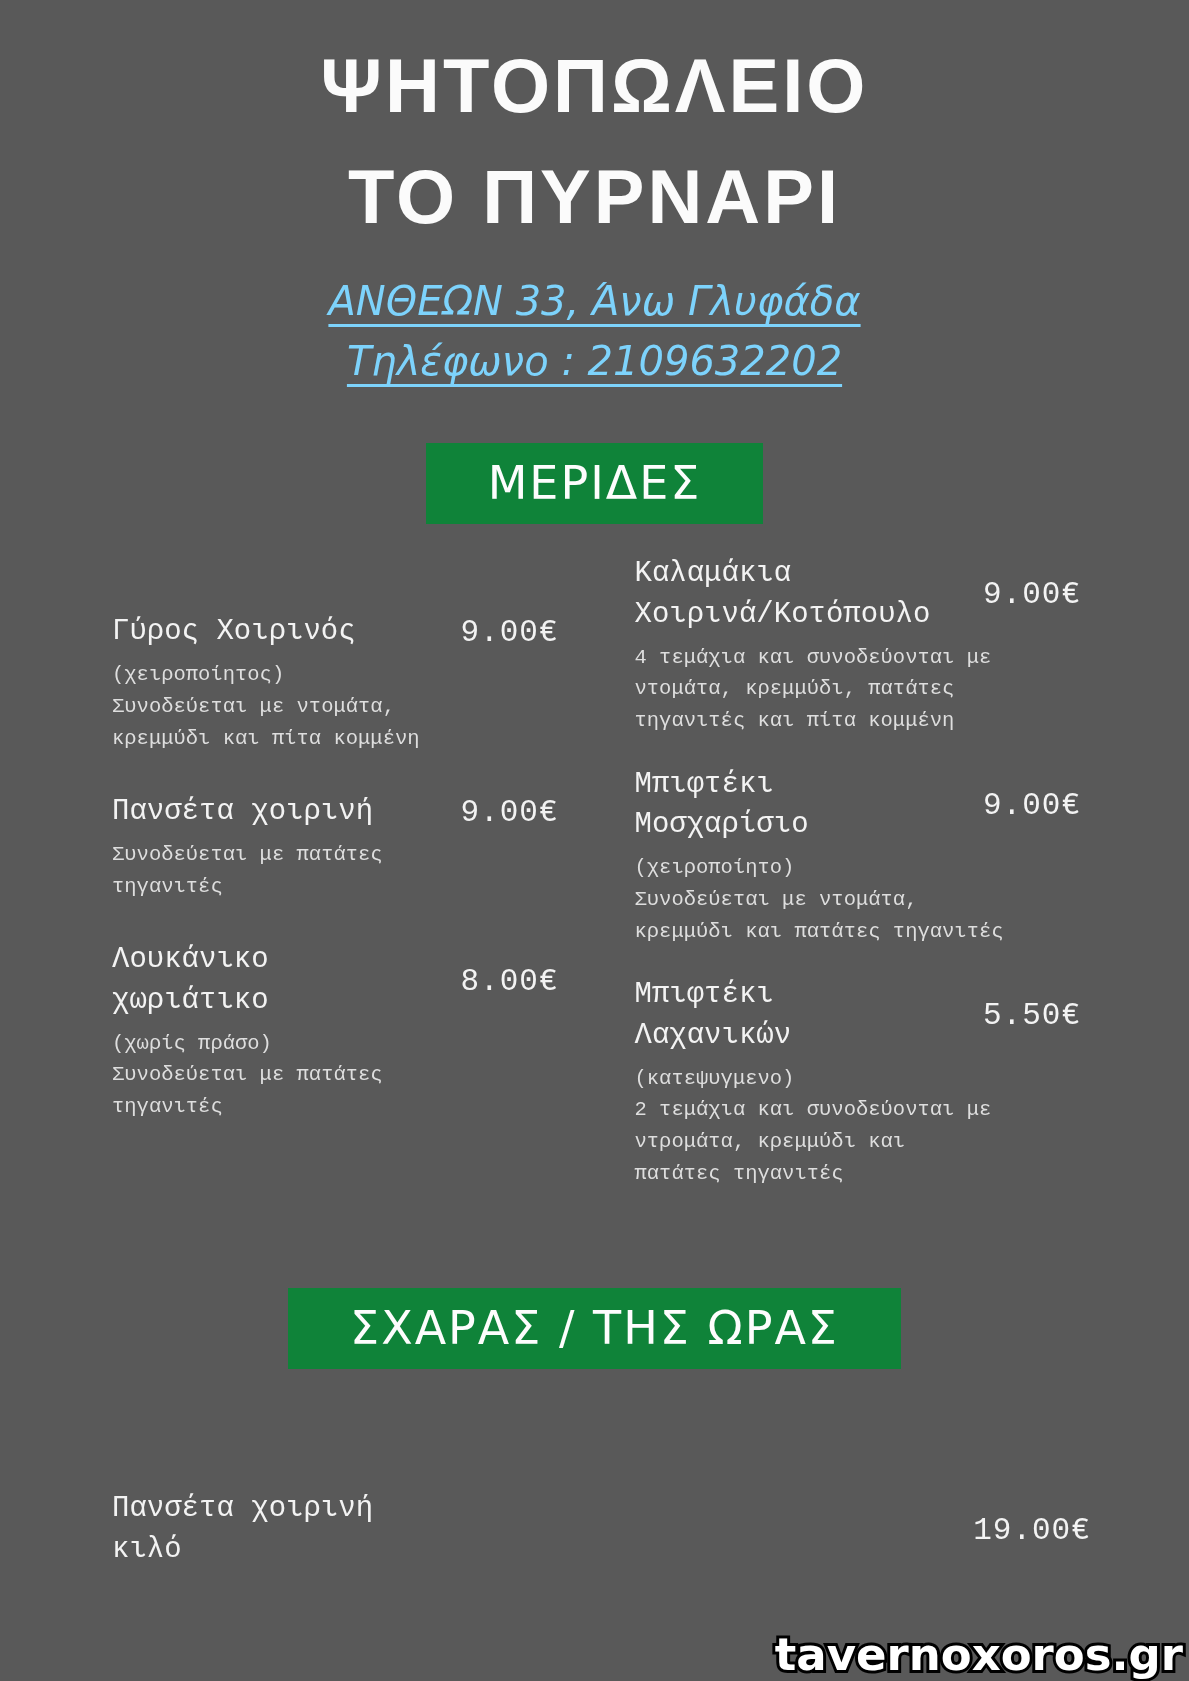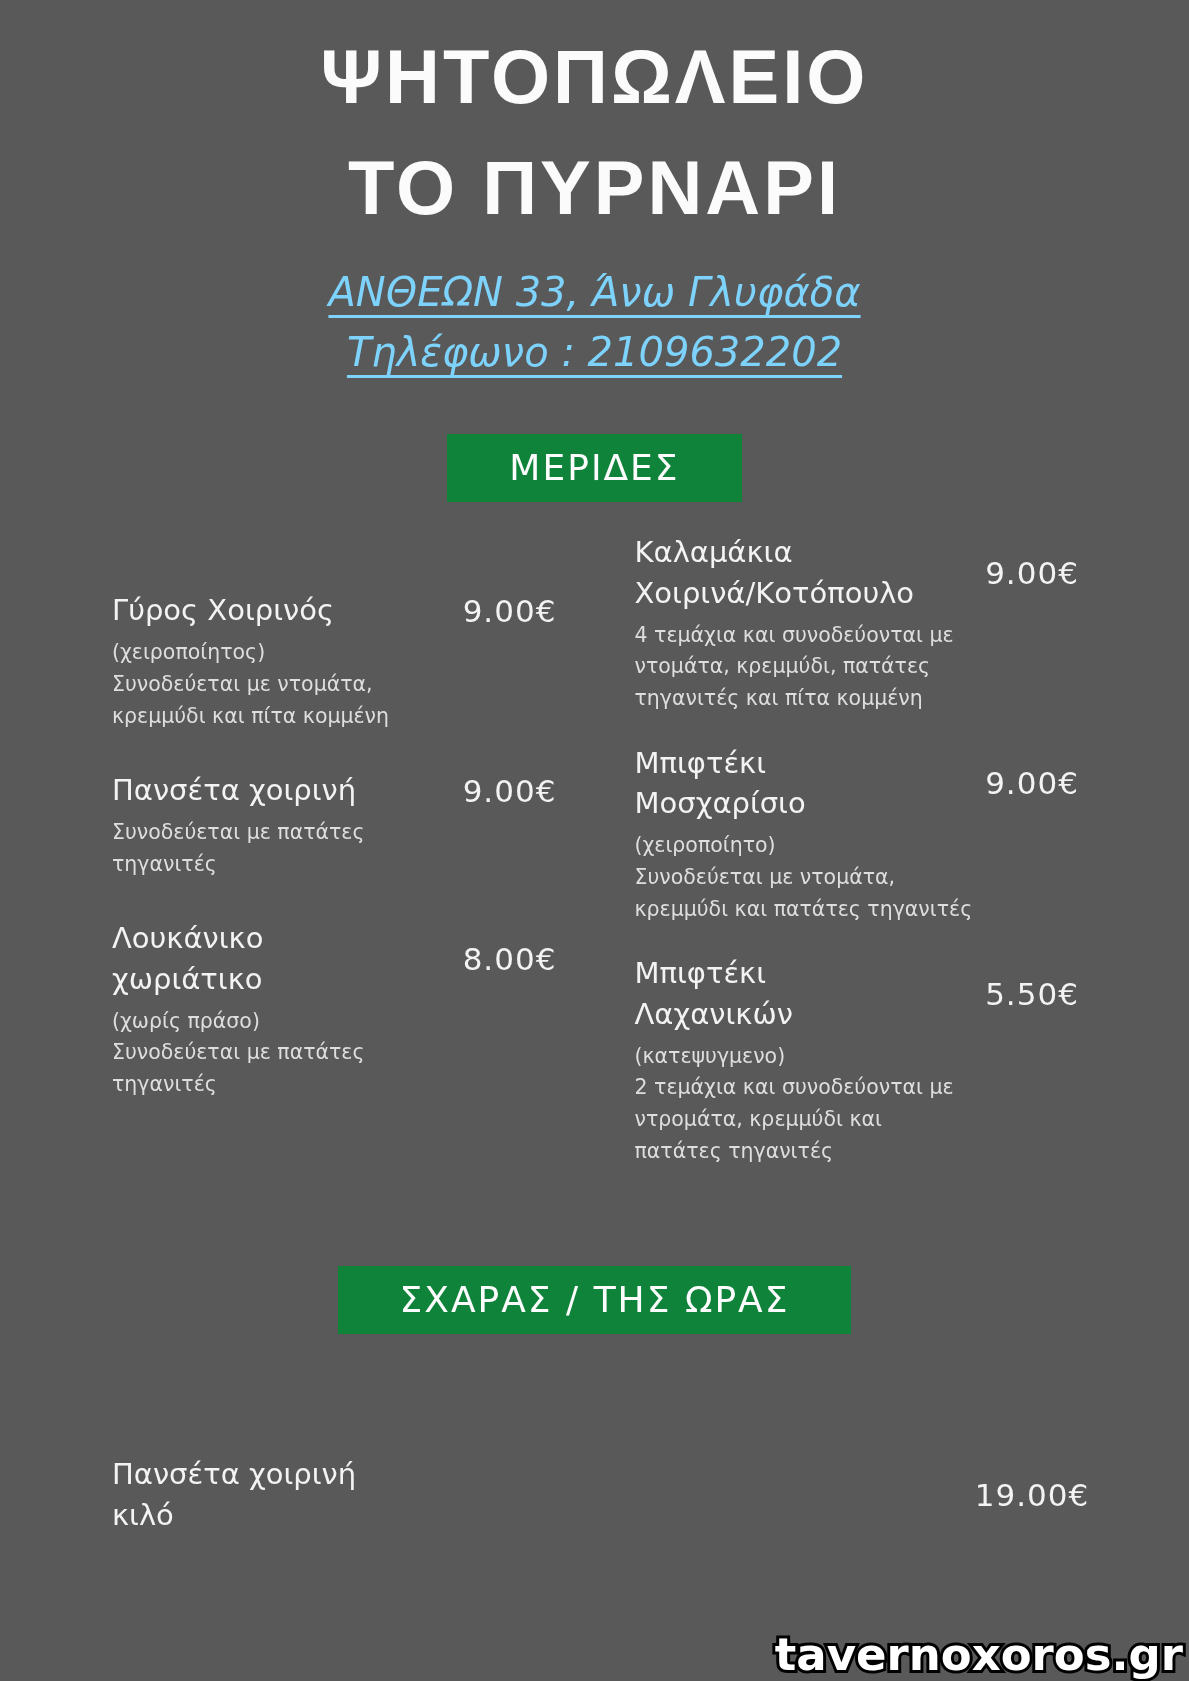--- a/index.html
+++ b/index.html
@@ -13,60 +13,60 @@
   }
   .page{padding-top:28px;}
   .title{
     text-align:center;
     font-family:"Liberation Sans", sans-serif;
     font-weight:bold;
     font-size:76px;
     line-height:1.3;
     letter-spacing:3px;
     color:#fbfbfb;
-    margin:0;
+    margin:9px;
   }
   .title.second{margin-top:12px;}
   .subtitle{
     text-align:center;
     font-style:italic;
     font-size:40px;
     line-height:1.5;
     text-decoration:underline;
     text-decoration-thickness:3px;
     text-underline-offset:9px;
     color:#7dd3fc;
     margin:0;
   }
   .subtitle.address{margin-top:24px;}
   .banner{
     display:block;
     width:fit-content;
     margin:0 auto;
     background:#0f8339;
     color:#fdfdfd;
-    font-size:36px;
+    font-size:46px;
     line-height:1.3;
     letter-spacing:2px;
     padding:11px 62px;
     text-align:center;
   }
   .banner.first{margin-top:52px;}
   .banner.second{margin-top:70px;}
   .menu-grid{
     display:flex;
     gap:66px;
     padding:0 98px 0 112px;
     margin-top:30px;
   }
   .menu-grid.bottom{margin-top:75px;}
   .col{flex:1;min-width:0;}
   .col.offset-left{padding-top:58px;}
   .col.offset-right{padding-top:45px;}
-  .item{margin-bottom:38px;}
+  .item{margin-bottom:38px;font-family:Liberation Mono, monospace;}
   .col-right .item{margin-bottom:28px;}
   .item-row{display:flex;align-items:center;}
   .item-name{
     flex:1;
     font-size:29px;
     line-height:1.4;
     white-space:pre-line;
     color:#f3f3f3;
   }
   .item-price{

